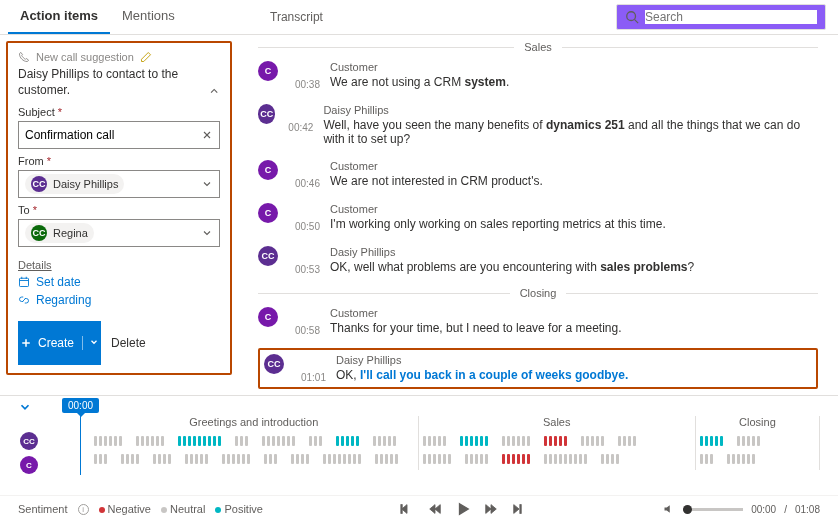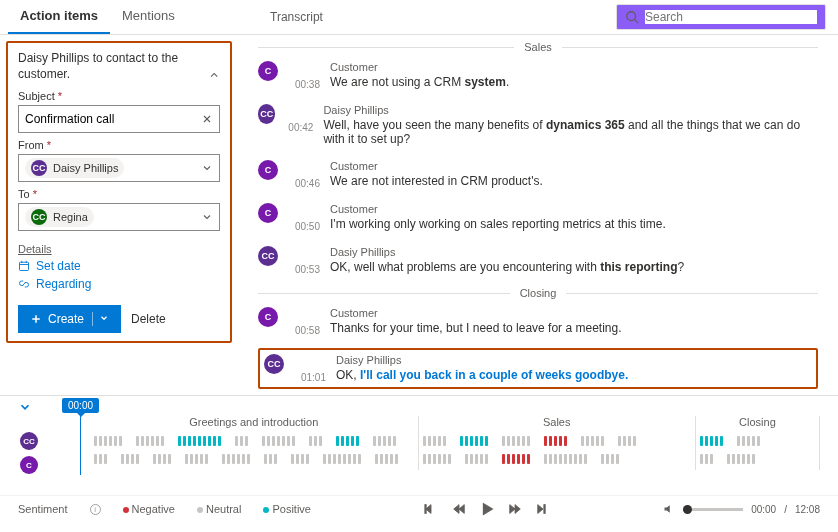--- a/index.html
+++ b/index.html
@@ -29,21 +29,21 @@
 .inputwrap input { border: none; outline: none; flex: 1; font-size: 12px; }
 .inputwrap .clr, .inputwrap .dd { width: 12px; height: 12px; stroke: #605e5c; cursor: pointer; }
 .chip { display: inline-flex; align-items: center; gap: 6px; background: #f3f2f1; padding: 2px 6px; border-radius: 10px; font-size: 11px; }
 .avatar { width: 16px; height: 16px; border-radius: 50%; display: flex; align-items: center; justify-content: center; font-size: 9px; color: #fff; font-weight: 600; }
 .av-dp { background: #5c2e91; }
 .av-r { background: #0b6a0b; }
 .details-label { font-size: 11px; color: #605e5c; margin-top: 12px; text-decoration: underline; }
 .link-row { display: flex; align-items: center; gap: 6px; color: #0078d4; font-size: 12px; margin-top: 4px; cursor: pointer; }
 .link-row svg { width: 12px; height: 12px; stroke: #0078d4; fill: none; }
 .btn-row { display: flex; align-items: center; gap: 10px; margin-top: 14px; }
-.btn-create { display: flex; align-items: center; background: #0078d4; color: #fff; height: 28px; padding: 0 12px; font-size: 12px; cursor: pointer; border: none; }
+.btn-create { display: flex; align-items: center; background: #0078d4; color: #fff; height: 44px; padding: 0 2px; font-size: 12px; cursor: pointer; border: none; }
 .btn-create .split { border-left: 1px solid rgba(255,255,255,.5); margin-left: 8px; padding-left: 6px; }
 .btn-del { color: #323130; font-size: 12px; cursor: pointer; background: none; border: none; }
 
 .transcript { flex: 1; padding: 4px 20px 6px 20px; overflow: auto; position: relative; }
 .section-div { display: flex; align-items: center; gap: 10px; margin: 2px 0 6px; }
 .section-div hr { flex: 1; border: none; border-top: 1px solid #e1dfdd; }
 .section-div span { font-size: 11px; color: #605e5c; }
 .msg { display: flex; gap: 10px; margin-bottom: 10px; padding: 2px 0; }
 .msg .time { width: 32px; font-size: 10px; color: #8a8886; padding-top: 18px; text-align: right; }
 .msg .av { width: 20px; height: 20px; border-radius: 50%; display: flex; align-items: center; justify-content: center; font-size: 9px; font-weight: 600; color: #fff; }
@@ -67,21 +67,21 @@
 .track { height: 14px; display: flex; align-items: center; gap: 2px; padding: 0 4px; margin-bottom: 4px; }
 .seg { width: 3px; height: 10px; border-radius: 1px; }
 .s-n { background: #c8c6c4; }
 .s-p { background: #00b7c3; }
 .s-neg { background: #d13438; }
 .gap { width: 10px; }
 .track-avatars { position:absolute; top: 36px; left: 20px; display:flex; flex-direction:column; gap:6px; }
 .track-avatars .av { width:18px; height:18px; border-radius:50%; display:flex; align-items:center; justify-content:center; font-size:8px; font-weight:600; color:#fff; }
 
 .player-row { display: flex; align-items: center; justify-content: space-between; padding: 6px 18px; border-top: 1px solid #f3f2f1; }
-.sentiment-legend { display: flex; align-items: center; gap: 22px; font-size: 11px; color: #605e5c; }
+.sentiment-legend { display: flex; align-items: center; gap: 10px; font-size: 11px; color: #605e5c; }
 .legend-dot { width: 6px; height: 6px; border-radius: 50%; display: inline-block; margin-right: 3px; vertical-align: middle; }
 .controls { display: flex; align-items: center; gap: 14px; }
 .controls svg { width: 14px; height: 14px; stroke: #605e5c; fill: #605e5c; cursor: pointer; }
 .vol-area { display: flex; align-items: center; gap: 8px; font-size: 10px; color: #605e5c; }
 .vol-bar { width: 60px; height: 3px; background: #c8c6c4; position: relative; }
 .vol-bar .knob { position: absolute; left: 0; top: -3px; width: 9px; height: 9px; border-radius: 50%; background: #323130; }
 .info { width:11px; height:11px; border:1px solid #a19f9d; border-radius:50%; display:inline-flex; align-items:center; justify-content:center; font-size:8px; color:#a19f9d; }
 </style>
 </head>
 <body>
@@ -99,20 +99,29 @@
           <line x1="11" y1="11" x2="15" y2="15"></line>
         </svg>
       <input placeholder="Search" style="">
     </div>
   </div>
 </div>
 
 <div class="main">
   <div class="left-panel">
     <div class="card">
+      <div class="suggestion-row">
+        <svg viewBox="0 0 16 16" fill="none" stroke="#8a8886" stroke-width="1.2">
+            <path d="M4 2c-1 0-2 1-2 2 0 5 5 10 10 10 1 0 2-1 2-2l-3-2-1 1c-2-1-4-3-5-5l1-1-2-3z"></path>
+          </svg>
+        <span>New call suggestion</span>
+        <svg viewBox="0 0 16 16" fill="none" stroke="#c19c00" stroke-width="1.2">
+            <path d="M11 2l3 3-9 9H2v-3z"></path>
+          </svg>
+      </div>
       <div class="title-row">
         <div class="t">Daisy Phillips to contact to the customer.</div>
         <svg class="chev" viewBox="0 0 16 16" fill="none" stroke-width="1.5">
             <polyline points="4,10 8,6 12,10"></polyline>
           </svg>
       </div>
       <div class="field-label"><span>Subject</span> <span class="req">*</span></div>
       <div class="inputwrap">
         <input value="Confirmation call" style="">
         <svg class="clr" viewBox="0 0 16 16" stroke-width="1.5">
@@ -187,21 +196,21 @@
       <div class="body">
             <div class="who">Customer</div>
       <div class="txt"><span>We are not using a CRM </span><b>system</b><span>.</span></div>
           </div>
         </div>
         <div class="msg">
           <div class="av av-cc">CC</div>
       <div class="time">00:42</div>
       <div class="body">
             <div class="who">Daisy Phillips</div>
-      <div class="txt"><span>Well, have you seen the many benefits of </span><b>dynamics 365</b><span> and all the things that we can do with it to set up?</span></div>
+      <div class="txt"><span>Well, have you seen the many benefits of </span><b>dynamics 251</b><span> and all the things that we can do with it to set up?</span></div>
           </div>
         </div>
         <div class="msg">
           <div class="av av-c">C</div>
       <div class="time">00:46</div>
       <div class="body">
             <div class="who">Customer</div>
       <div class="txt"><span>We are not interested in CRM product's.</span></div>
           </div>
         </div>
@@ -211,21 +220,21 @@
       <div class="body">
             <div class="who">Customer</div>
       <div class="txt"><span>I'm working only working on sales reporting metrics at this time.</span></div>
           </div>
         </div>
         <div class="msg">
           <div class="av av-cc">CC</div>
       <div class="time">00:53</div>
       <div class="body">
             <div class="who">Dasiy Phillips</div>
-      <div class="txt"><span>OK, well what problems are you encountering with </span><b>this reporting</b><span>?</span></div>
+      <div class="txt"><span>OK, well what problems are you encountering with </span><b>sales problems</b><span>?</span></div>
           </div>
         </div>
       </div>
     <div class="section-div">
         <hr>
         <span>Closing</span>
         <hr>
       </div>
     <div id="msgs-closing">
         <div class="msg">
@@ -506,15 +515,15 @@
         <rect x="9" y="3" width="1.5" height="10"></rect>
       </svg>
   </div>
   <div class="vol-area">
     <svg width="12" height="12" viewBox="0 0 16 16" fill="#605e5c">
         <polygon points="2,6 5,6 9,3 9,13 5,10 2,10"></polygon>
       </svg>
     <div class="vol-bar">
         <div class="knob"></div>
       </div>
-    <span>00:00</span>/ <span>12:08</span>
+    <span>00:00</span>/ <span>01:08</span>
   </div>
 </div>
 
 </body></html>

